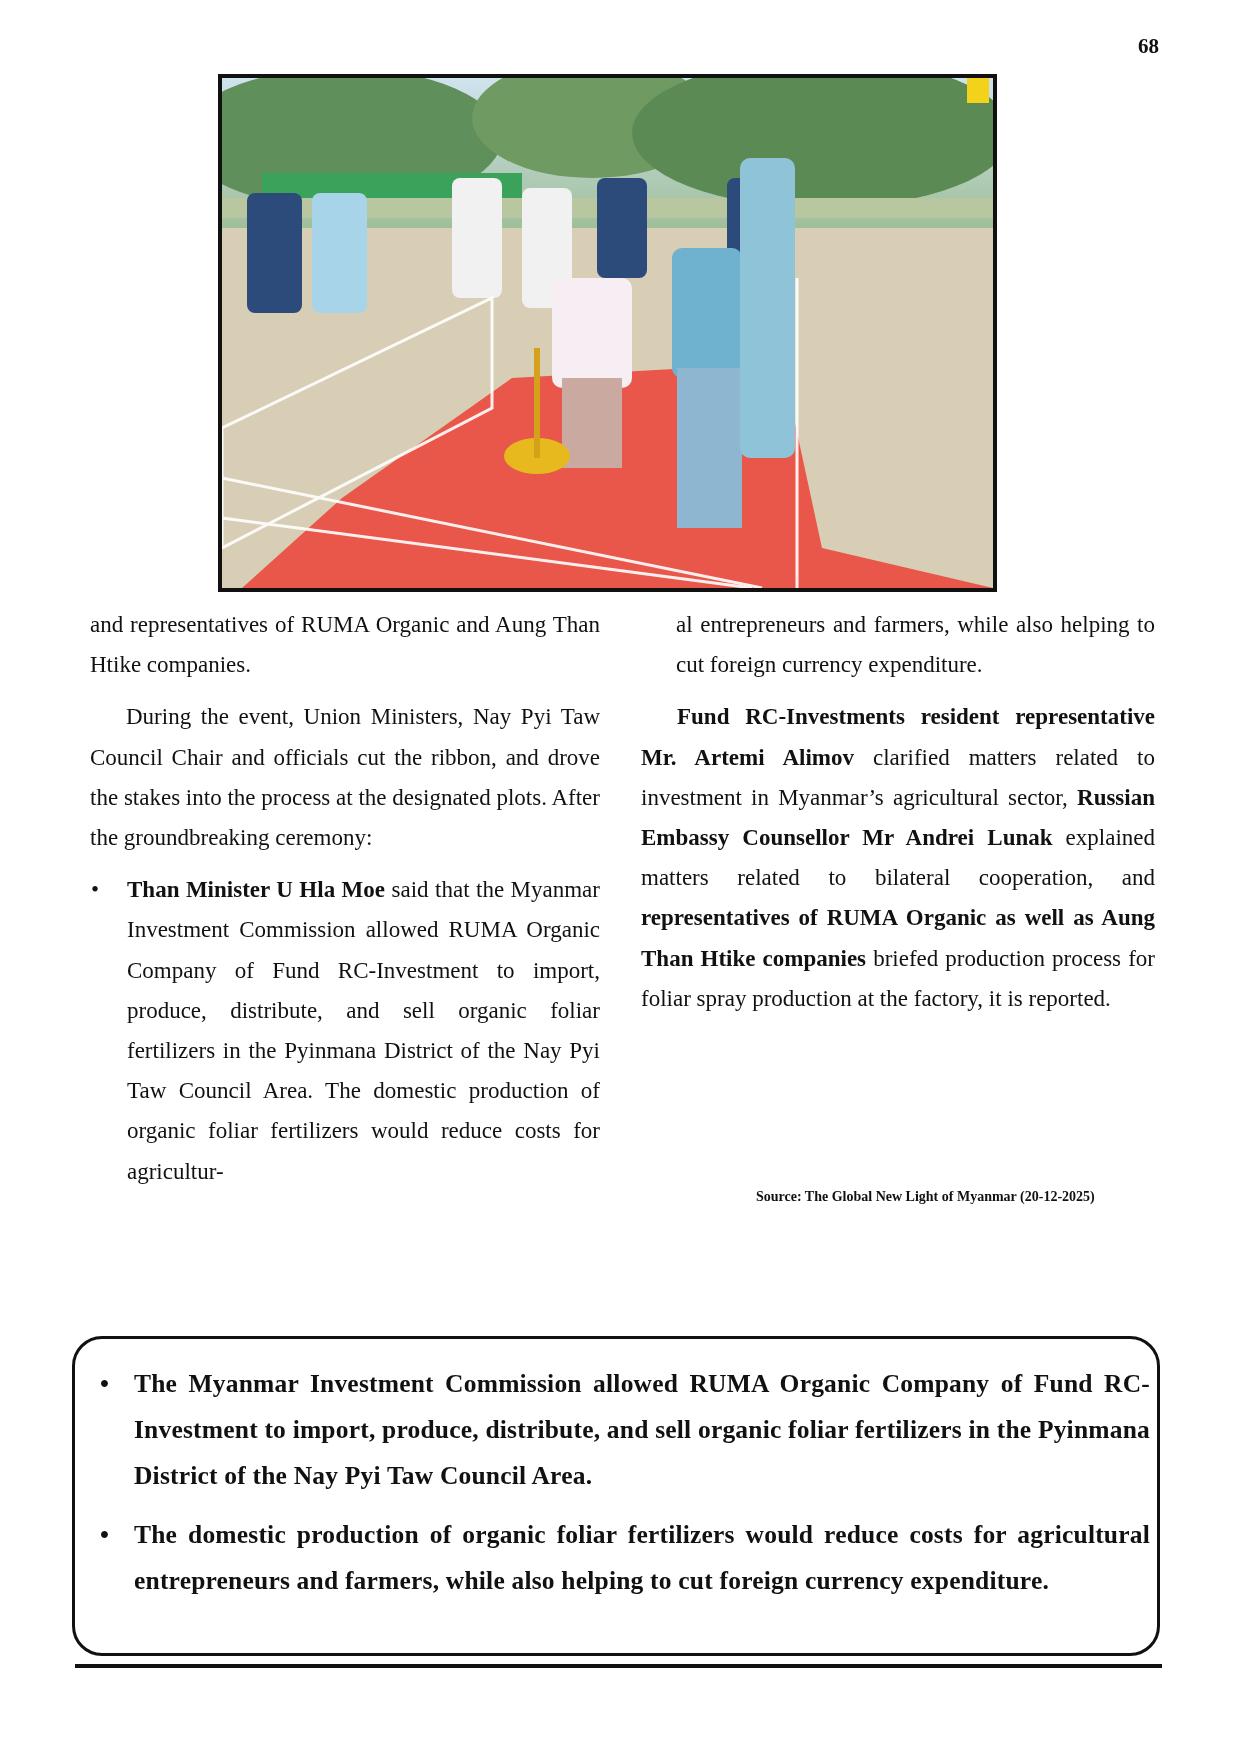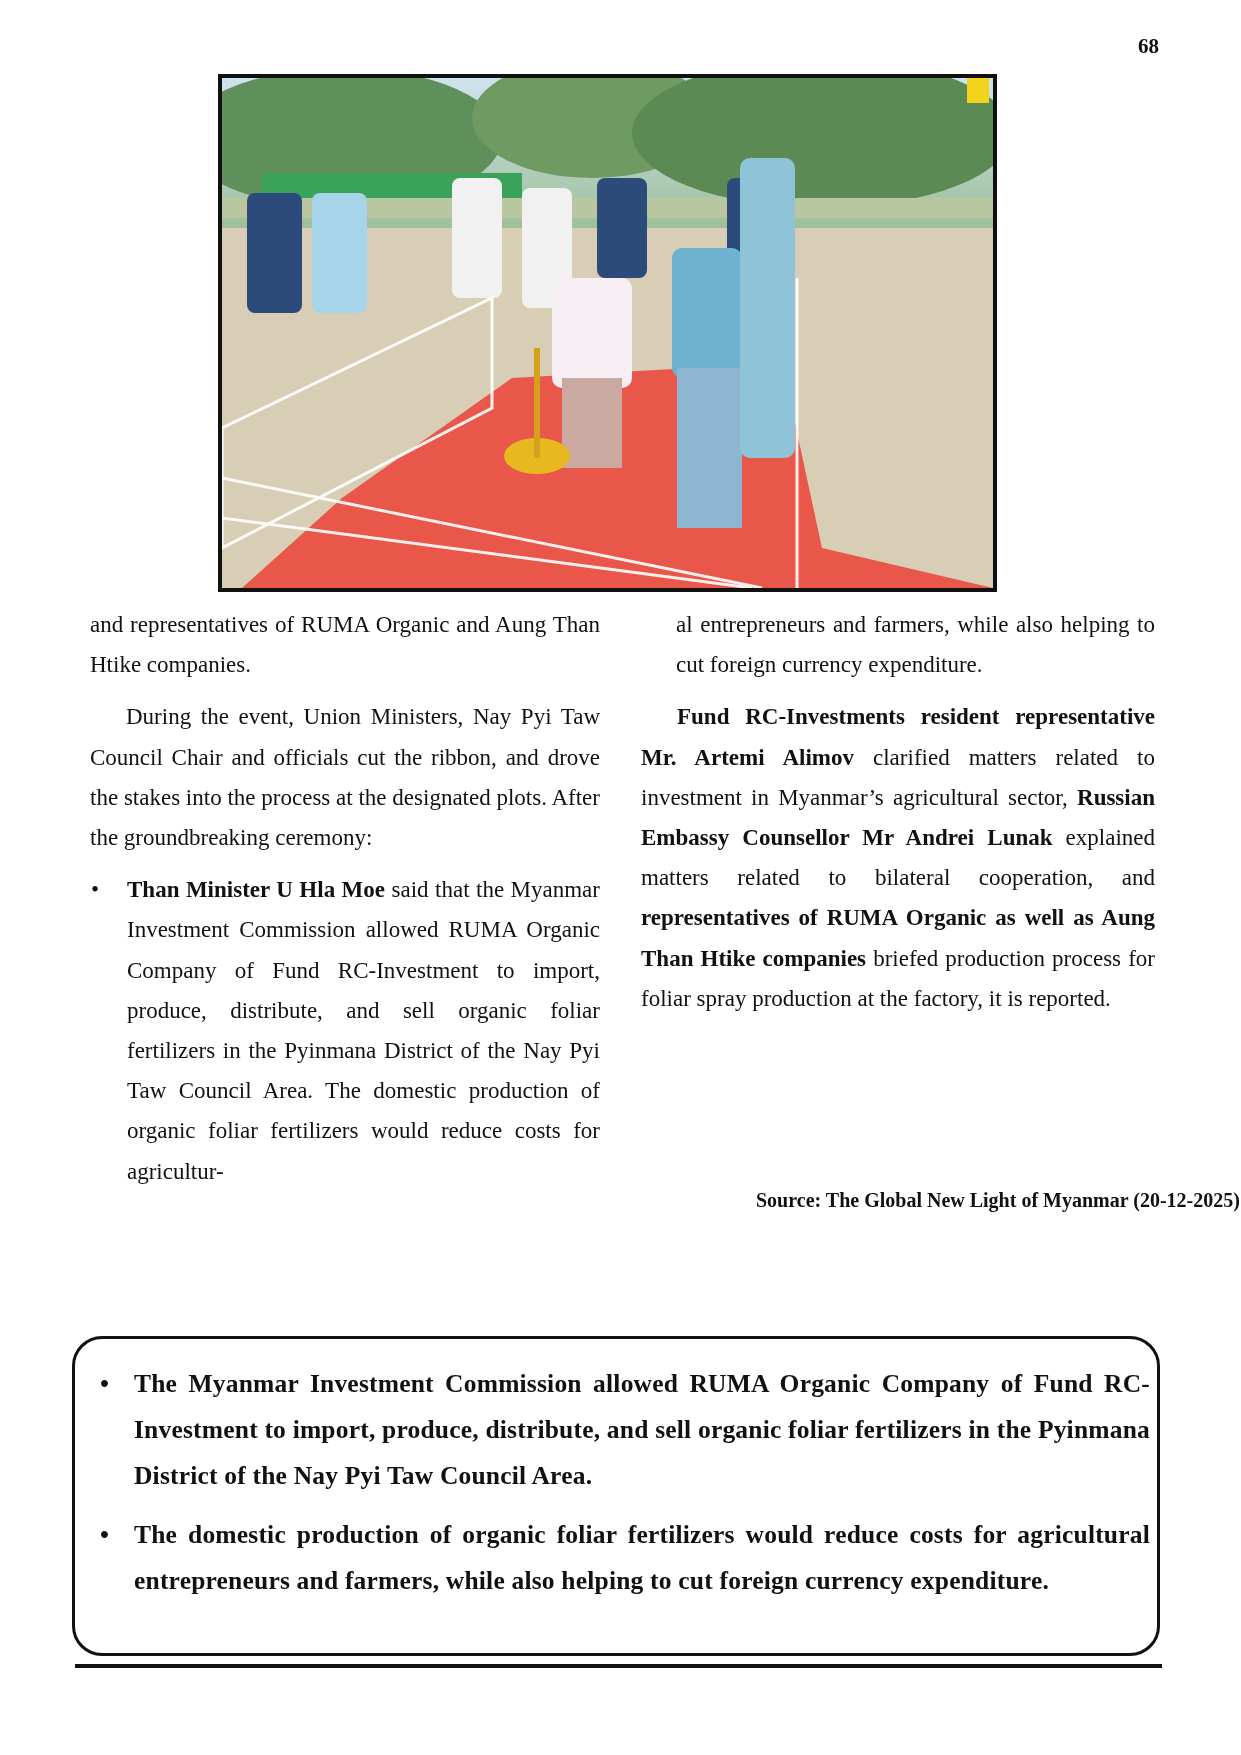--- a/index.html
+++ b/index.html
@@ -11,21 +11,21 @@
   .photo svg { display: block; width: 100%; height: 100%; }
   .col { position: absolute; top: 605px; font-size: 23px; line-height: 40.2px; text-align: justify; }
   .col p { margin: 0; }
   .col-left { left: 90px; width: 510px; }
   .col-right { left: 641px; width: 514px; }
   .indent { text-indent: 36px; }
   .gap { margin-top: 12px !important; }
   .bullet-item { position: relative; padding-left: 37px; margin-top: 12px !important; }
   .bullet-item .dot { position: absolute; left: 1px; top: 0; }
   .cont { padding-left: 35px; }
-  .source { position: absolute; left: 756px; top: 1189px; font-size: 20px; font-weight: bold; }
+  .source { position: absolute; left: 756px; top: 1189px; font-size: 14px; font-weight: bold; }
   .summary { position: absolute; left: 72px; top: 1336px; width: 1088px; height: 320px;
              border: 3.5px solid #111; border-radius: 30px; box-sizing: border-box; }
   .summary ul { list-style: none; margin: 0; padding: 0; position: absolute; left: 23px; top: 22px; width: 1052px; }
   .summary li { position: relative; padding-left: 36px; font-weight: bold; font-size: 25.5px;
                 line-height: 46px; text-align: justify; letter-spacing: 0.2px; }
   .summary li + li { margin-top: 13px; }
   .summary li .dot { position: absolute; left: 2px; top: 0; }
   .rule { position: absolute; left: 75px; top: 1664px; width: 1087px; height: 4px; background: #111; }
 </style>
 </head>

